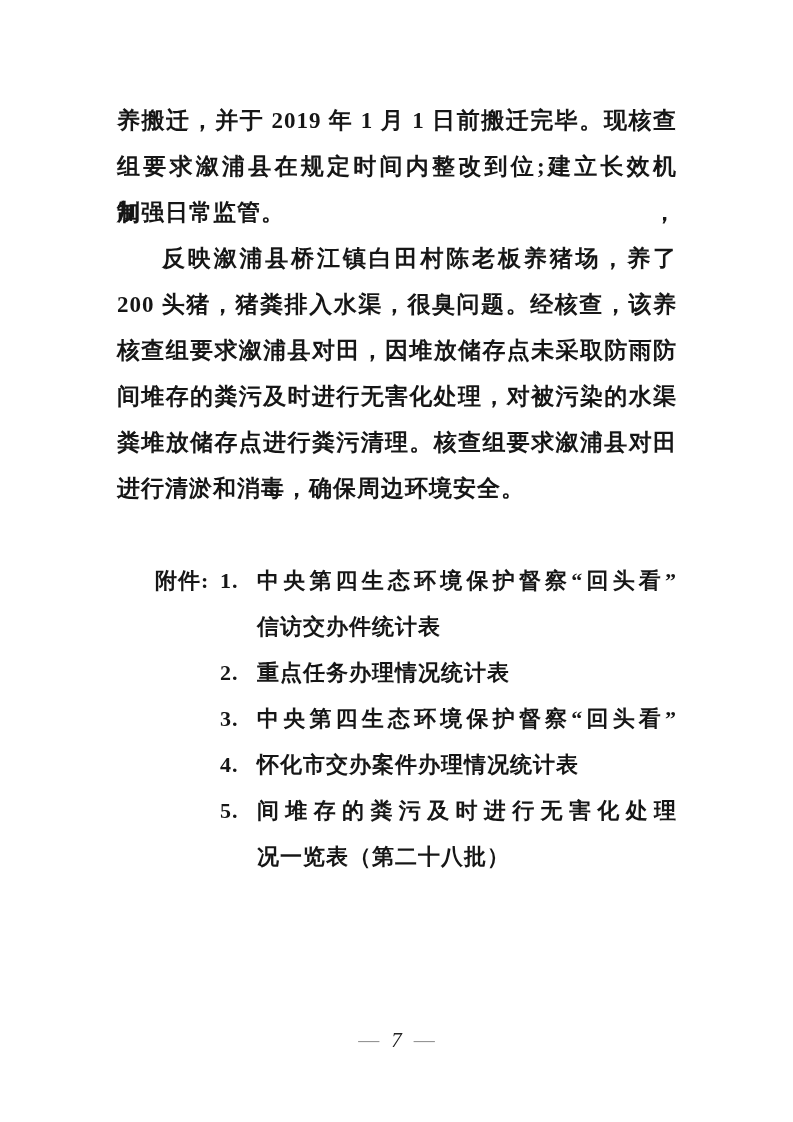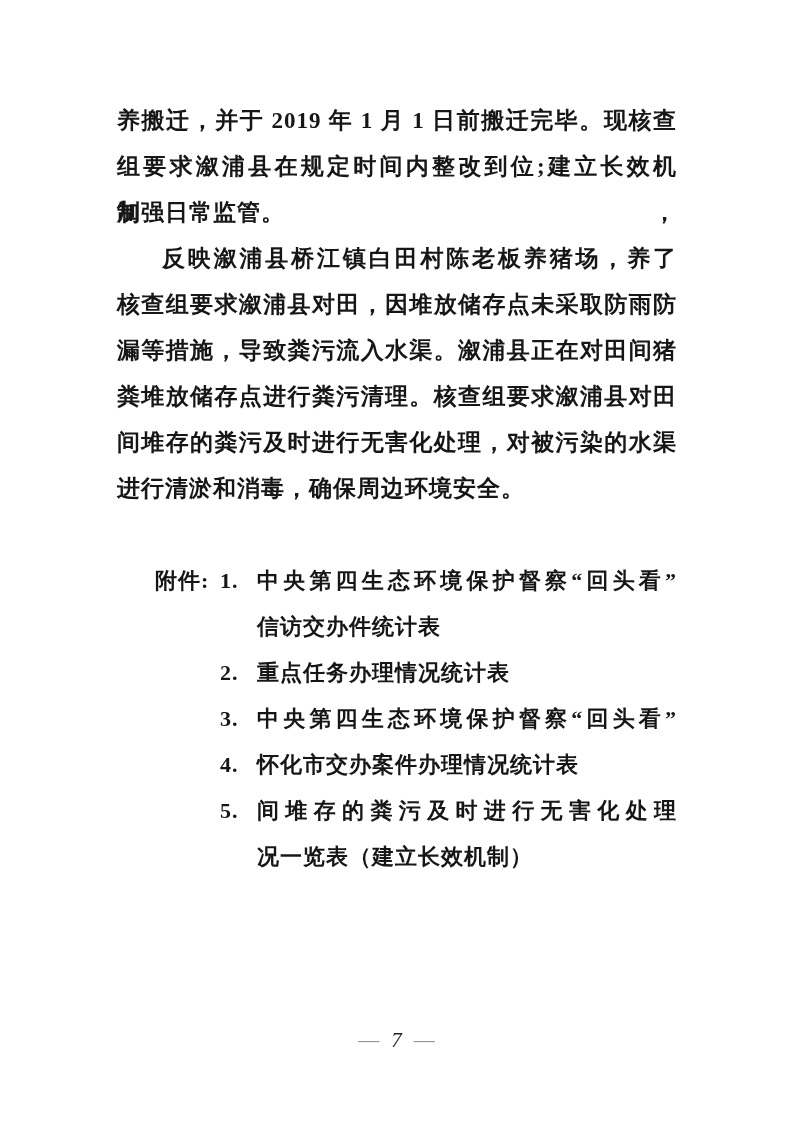--- a/index.html
+++ b/index.html
@@ -108,24 +108,24 @@
   <div class="content">
 
     <div>
       <div class="body-line full">养搬迁，并于 2019 年 1 月 1 日前搬迁完毕。现核查</div>
       <div class="body-line full">组要求溆浦县在规定时间内整改到位;建立长效机制，</div>
       <div class="body-line">加强日常监管。</div>
     </div>
 
     <div>
       <div class="body-line full indent">反映溆浦县桥江镇白田村陈老板养猪场，养了</div>
+      <div class="body-line full">200 头猪，猪粪排入水渠，很臭问题。经核查，该养</div>
       <div class="body-line full">核查组要求溆浦县对田，因堆放储存点未采取防雨防</div>
-      <div class="body-line full">漏等措施，导致粪污流入水渠。溆浦县正在对田间猪</div>
+      <div class="body-line full">间堆存的粪污及时进行无害化处理，对被污染的水渠</div>
       <div class="body-line full">粪堆放储存点进行粪污清理。核查组要求溆浦县对田</div>
-      <div class="body-line full">间堆存的粪污及时进行无害化处理，对被污染的水渠</div>
       <div class="body-line">进行清淤和消毒，确保周边环境安全。</div>
     </div>
 
     <div class="attachments">
       <span class="att-label">附件:</span>
 
       <div class="att-item">
         <div class="att-line full">
           <span class="att-num">1.</span>
           <span>中央第四生态环境保护督察“回头看”</span>
@@ -152,21 +152,21 @@
           <span class="att-num">4.</span>
           <span>怀化市交办案件办理情况统计表</span>
         </div>
       </div>
 
       <div class="att-item">
         <div class="att-line full">
           <span class="att-num">5.</span>
           <span>间堆存的粪污及时进行无害化处理</span>
         </div>
-        <div class="att-line">况一览表（建立长效机制）</div>
+        <div class="att-line">况一览表（第二十八批）</div>
       </div>
 
     </div>
   </div>
 
   <div class="footer">
     <span class="dash">—</span>
     <span class="pn">7</span>
     <span class="dash">—</span>
   </div>

